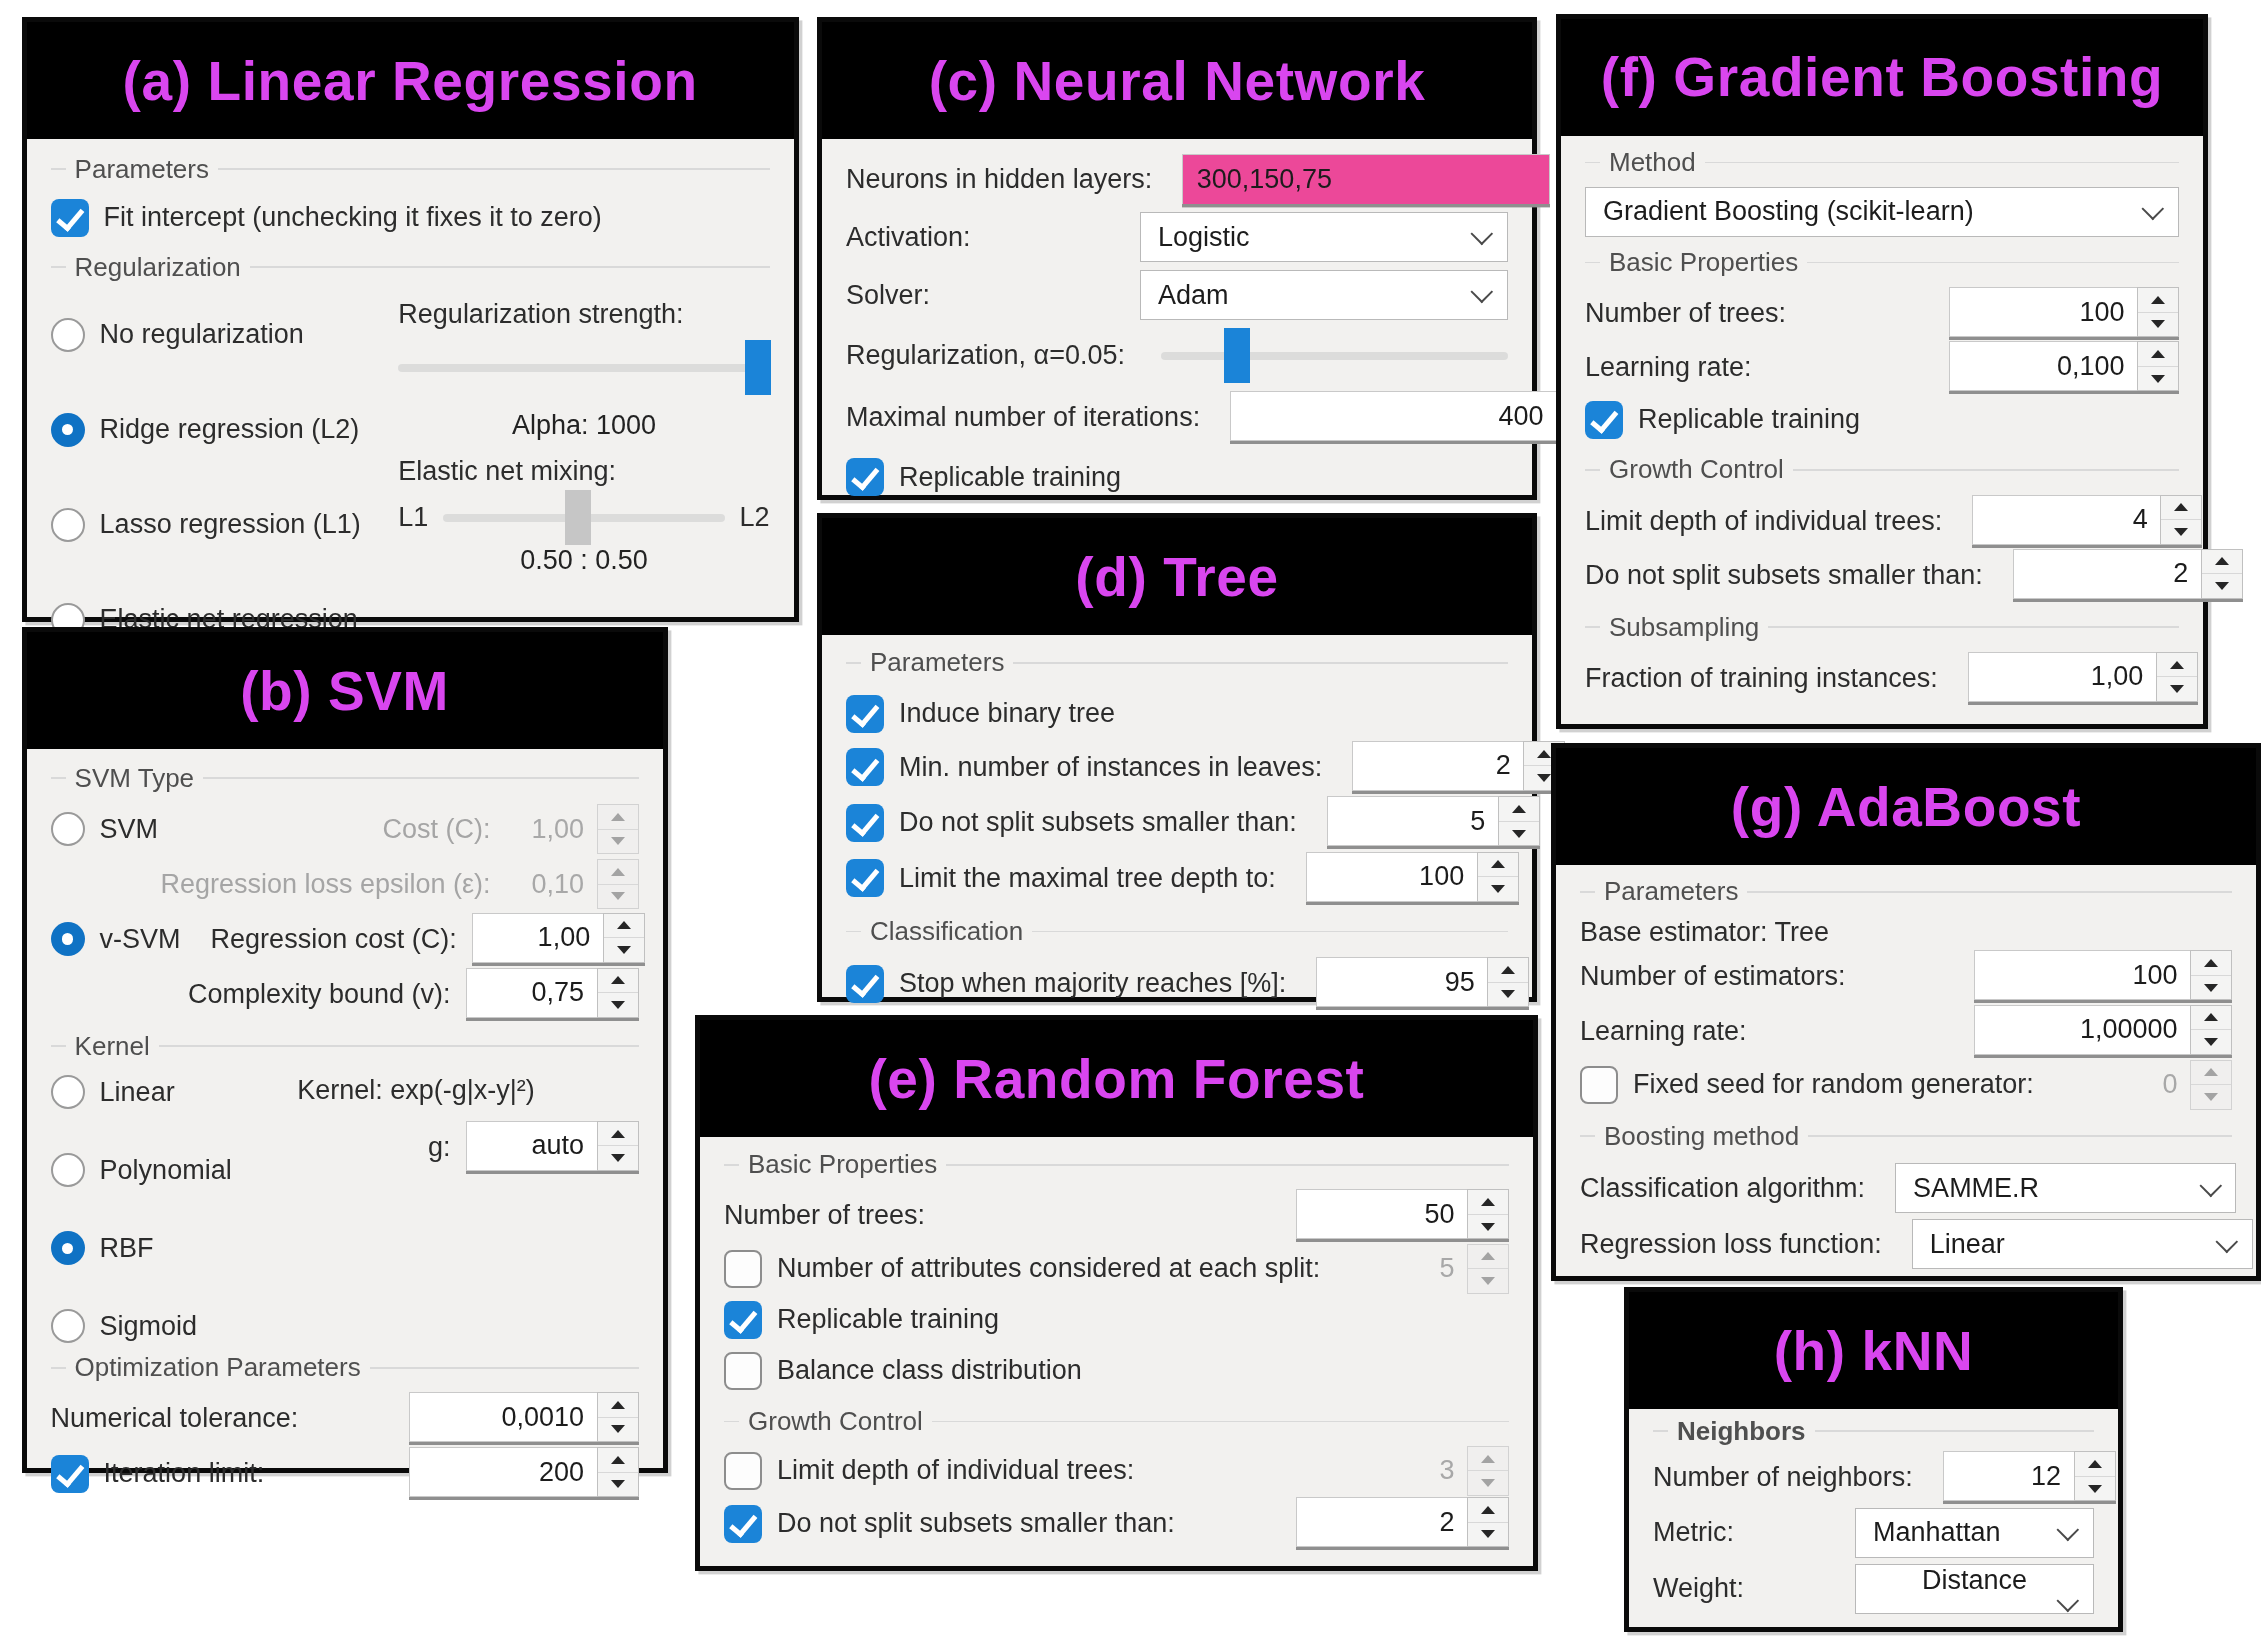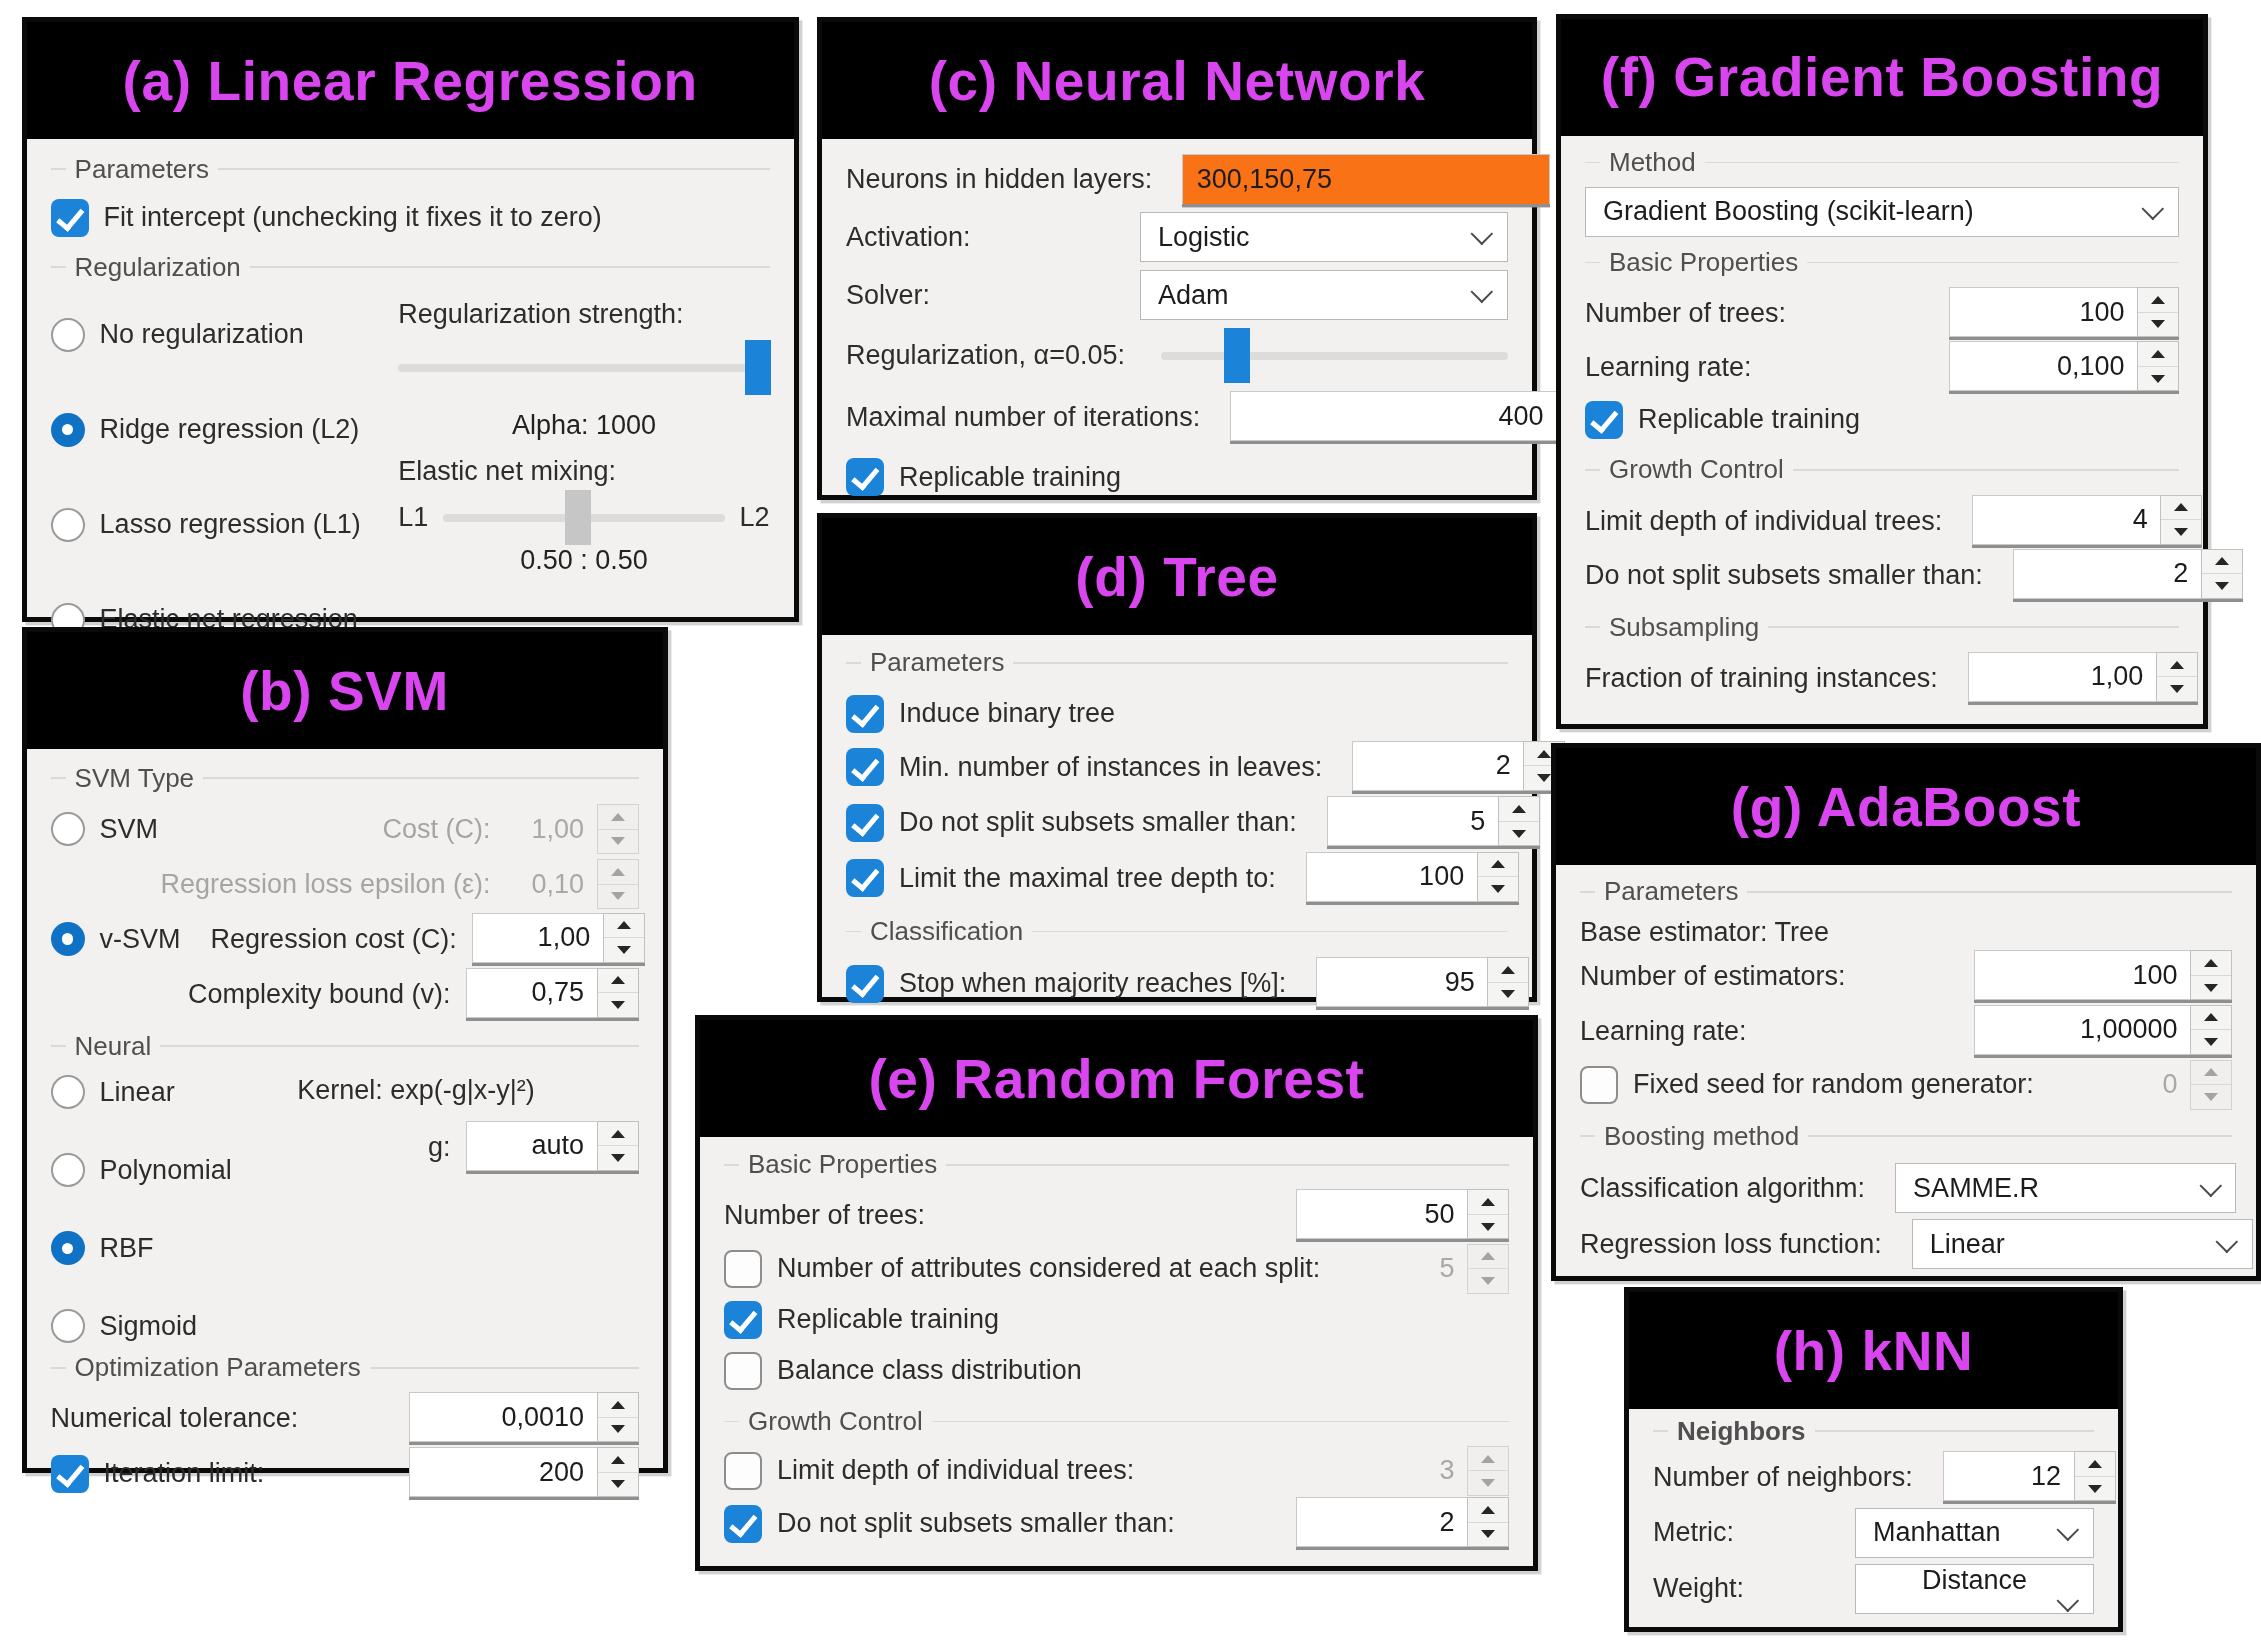--- a/index.html
+++ b/index.html
@@ -46,21 +46,21 @@
   .spin.dis .btns{background:#f0efee;border-color:#d2d2d2;}
   .spin.dis .tri.up{border-bottom-color:#a3a3a3;}
   .spin.dis .tri.dn{border-top-color:#a3a3a3;}
   
   .dd{height:50px;background:#fff;border:1.7px solid #b9b9b9;display:flex;align-items:center;
       padding:0 17px;font-size:27px;color:#1c1c1c;box-sizing:border-box;flex:none;}
   .dd .dd-text{white-space:nowrap;overflow:hidden;}
   .dd .chev{margin-left:auto;width:13.6px;height:13.6px;border-right:2.8px solid #4a4a4a;border-bottom:2.8px solid #4a4a4a;
             transform:rotate(45deg) translate(-2.3px,-2.3px);flex:none;}
   
-  .ti{height:50px;background:#f97316;border:1.7px solid #c9c9c9;border-bottom:none;display:flex;align-items:center;
+  .ti{height:50px;background:#ec4899;border:1.7px solid #c9c9c9;border-bottom:none;display:flex;align-items:center;
       padding:0 13.6px;font-size:27px;color:#1c1c1c;box-sizing:border-box;flex:none;box-shadow:0 3.4px 0 #8f8f8f;}
   
   .slider{position:relative;height:55px;flex:none;}
   .slider .track{position:absolute;left:0;right:0;top:24px;height:8px;background:#dcdcdb;border-radius:4px;}
   .slider .handle{position:absolute;top:0;width:26px;height:55px;background:#1b84d8;transform:translateX(-50%);}
   .slider .handle.gray{background:#c6c6c6;}
   .twocol{display:flex;align-items:flex-start;}
 </style>
 </head>
 <body>
@@ -182,21 +182,21 @@
             <span class="btns">
               <span class="b">
                 <i class="tri up"></i>
               </span>
               <span class="b">
                 <i class="tri dn"></i>
               </span>
             </span>
           </span>
       </div>
-      <div class="gt">Neural</div>
+      <div class="gt">Kernel</div>
       <div class="twocol" style="gap:11.4px;">
         <div style="width:40%;display:flex;flex-direction:column;gap:44px;padding-top:5.7px;">
           <div class="row tight" style="min-height:34px;">
             <span class="radio off"></span>
             <span class="lbl">Linear</span>
           </div>
           <div class="row tight" style="min-height:34px;">
             <span class="radio off"></span>
             <span class="lbl">Polynomial</span>
           </div>

